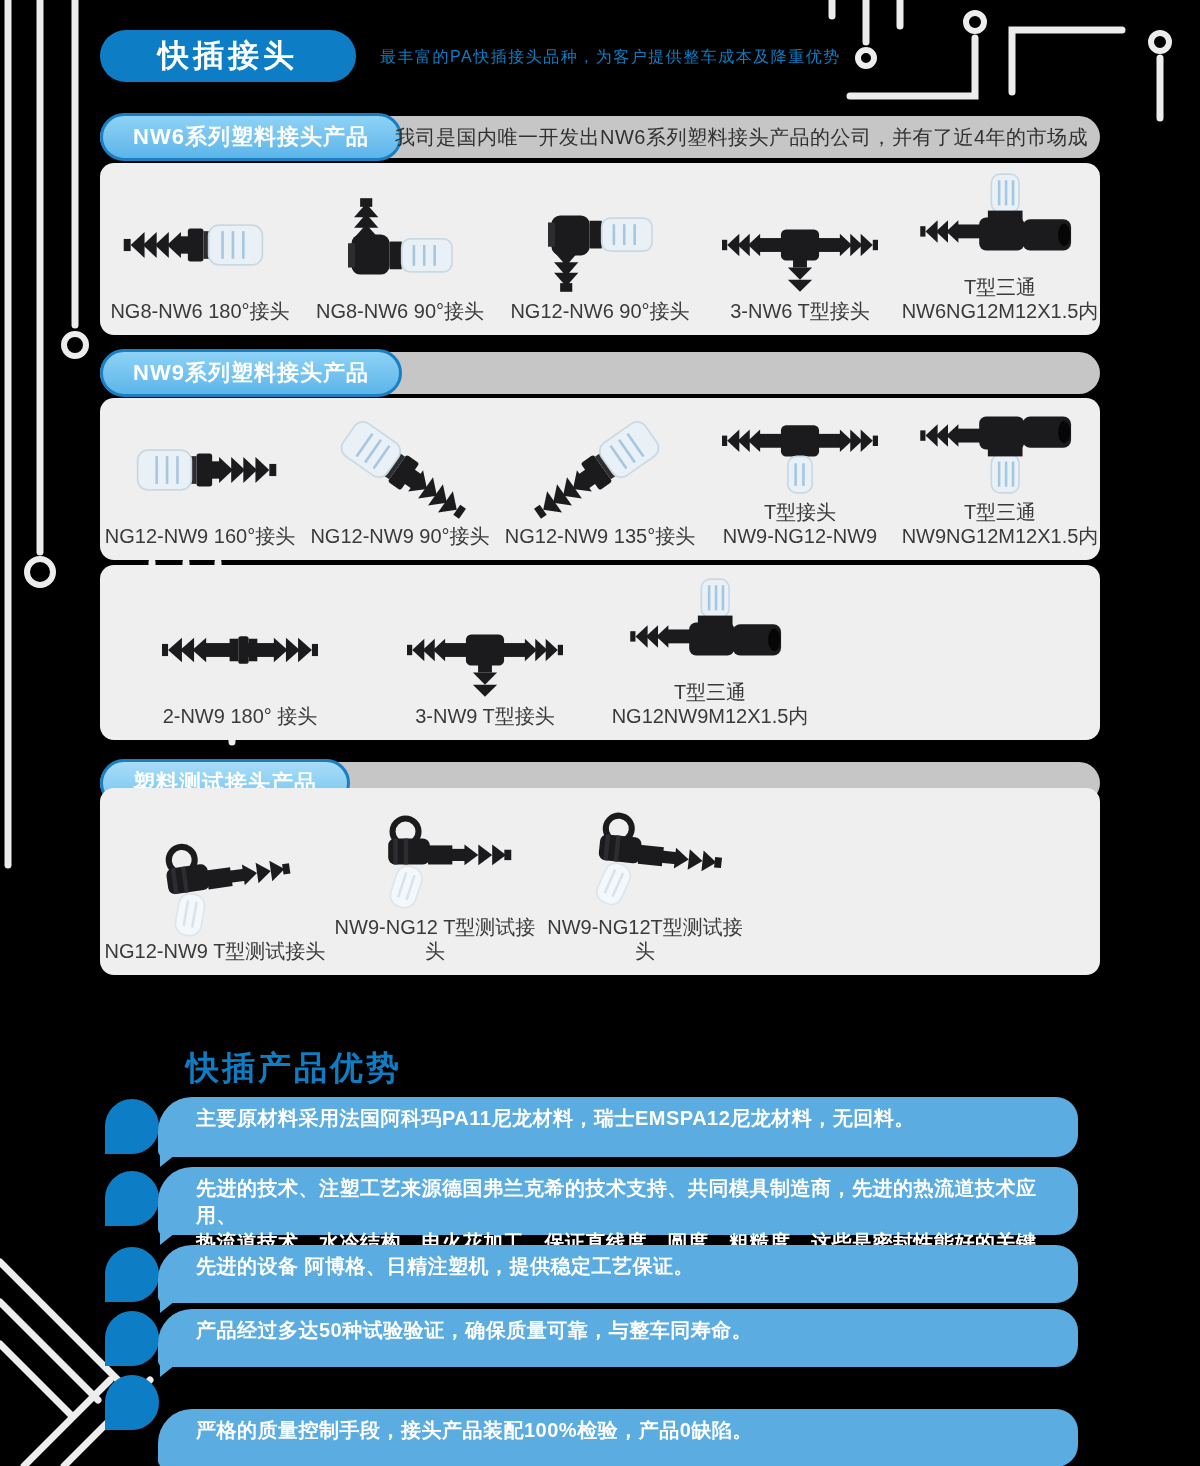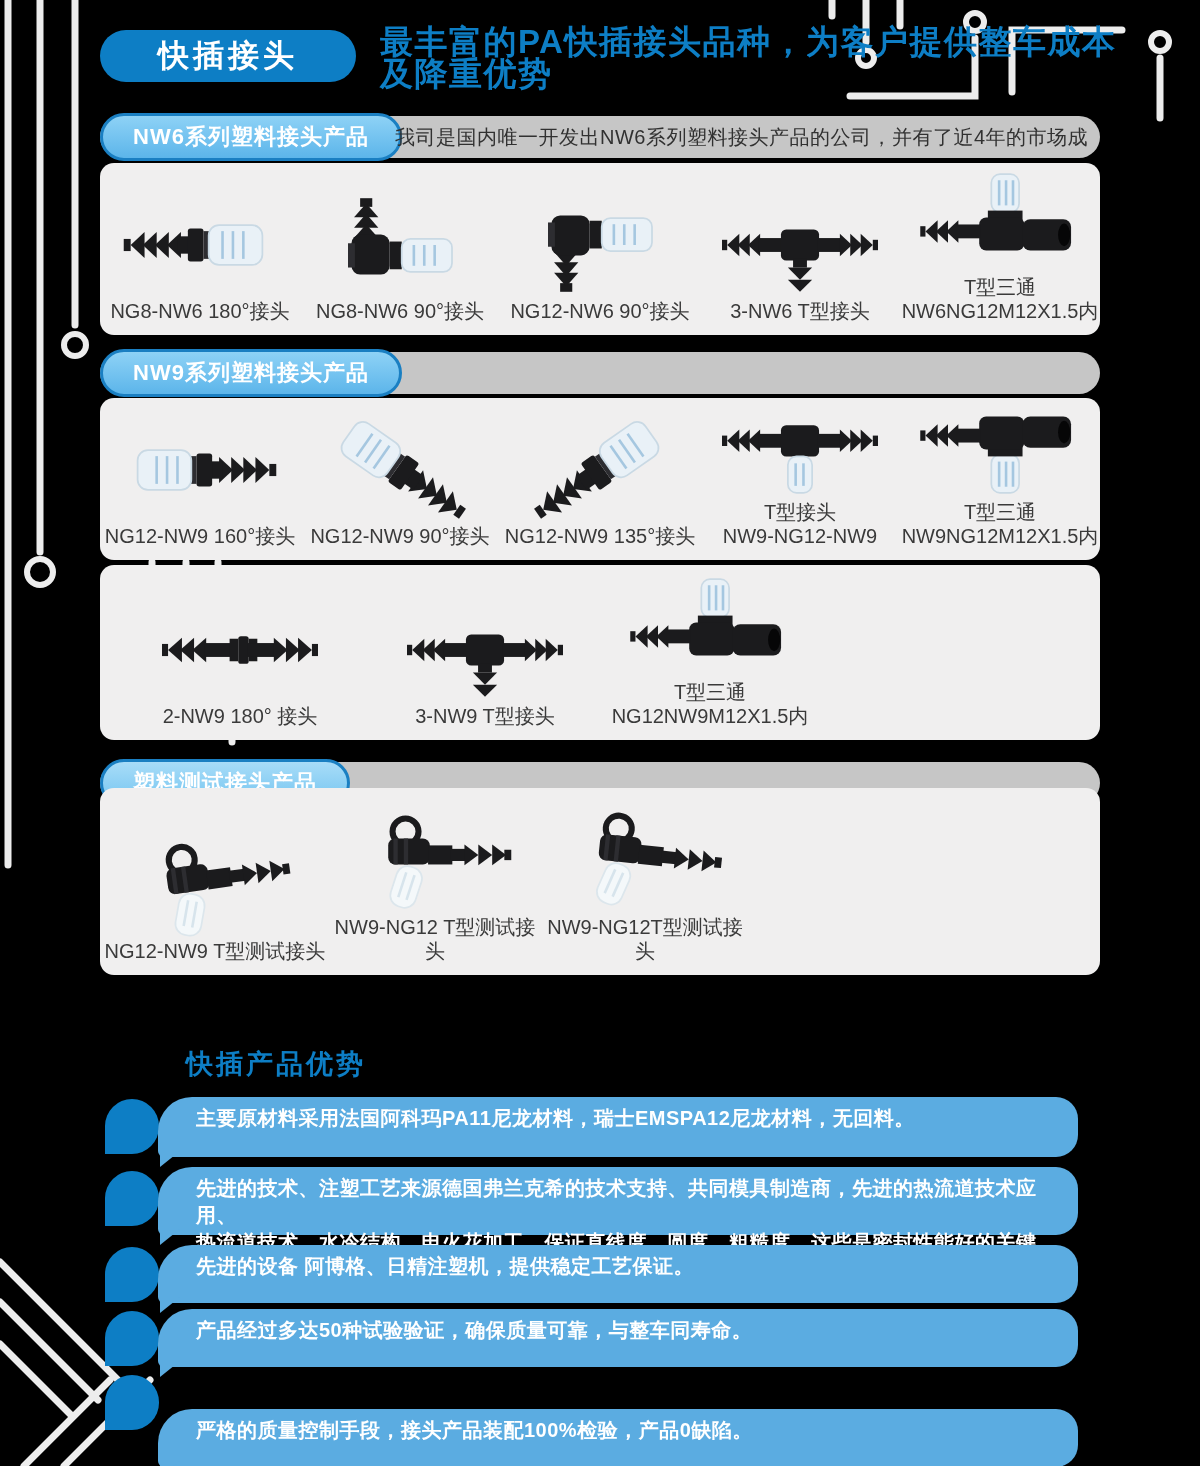--- a/index.html
+++ b/index.html
@@ -4,22 +4,22 @@
 <style>
   html,body{margin:0;padding:0;background:#ffffff;}
   body{font-family:"Liberation Sans","DejaVu Sans",sans-serif;}
   .page{position:relative;width:1200px;height:1466px;background:#000000;overflow:hidden;}
   .bg-circuit{position:absolute;left:0;top:0;width:1200px;height:1466px;pointer-events:none;}
 
   
   .title-pill{position:absolute;left:100px;top:30px;width:256px;height:52px;background:#0d7ec5;
     border-radius:28px;display:flex;align-items:center;justify-content:center;}
   .title-pill span{color:#ffffff;font-size:31px;font-weight:bold;letter-spacing:4px;}
-  .tagline{position:absolute;left:380px;top:26px;width:760px;color:#0d7ec5;font-size:33px;
-    font-weight:bold;letter-spacing:1.5px;line-height:32px;}
+  .tagline{position:absolute;left:380px;top:41px;width:760px;color:#0d7ec5;font-size:16px;
+    font-weight:normal;letter-spacing:1.5px;line-height:32px;}
 
   
   .section-bar{position:absolute;left:100px;width:1000px;height:42px;background:#c6c6c6;border-radius:21px;}
   .section-pill{position:absolute;left:0;top:-3px;height:42px;padding:0 30px;background:linear-gradient(#8ed2f6,#5cb5ea);
     border:3px solid #1a7fc2;border-radius:26px;display:inline-flex;align-items:center;justify-content:center;}
   .section-pill span{color:#ffffff;font-size:22px;font-weight:bold;letter-spacing:1px;}
   .pill-light{background:linear-gradient(#a8dcf8,#74c5f0);}
   .section-bar-text{position:absolute;left:295px;top:0;height:42px;line-height:42px;color:#313131;font-size:20px;letter-spacing:.5px;}
 
   
@@ -30,21 +30,21 @@
   .plabel span{display:block;}
   .cell-5{width:200px;}
   .rot-n35{transform:rotate(-35deg);}
   .rot-p35{transform:rotate(35deg) scaleX(-1);}
   .flip-x{transform:scaleX(-1);}
   .flip-y{transform:scaleY(-1);}
   .rot-n8{transform:rotate(-8deg);}
   .rot-p6{transform:rotate(6deg);}
 
   
-  .adv-title{position:absolute;left:186px;top:1046px;color:#0d7ec5;font-size:27px;font-weight:bold;letter-spacing:3px;}
+  .adv-title{position:absolute;left:186px;top:1046px;color:#0d7ec5;font-size:33px;font-weight:bold;letter-spacing:3px;}
   .banner{position:absolute;left:158px;width:920px;background:#5bace1;border-radius:34px 22px 22px 6px;
     display:flex;align-items:flex-start;}
   .banner:after{content:"";position:absolute;left:2px;bottom:-10px;width:20px;height:16px;background:#5bace1;
     clip-path:polygon(0 100%,0 0,100% 0);}
   .banner .btext{padding:8px 30px 8px 38px;color:#ffffff;font-size:20px;font-weight:bold;line-height:27px;
     letter-spacing:.5px;white-space:pre-line;}
   .drop{position:absolute;left:105px;width:54px;height:55px;background:#0d7ec5;border-radius:30px 30px 30px 0;}
 
   
   .dark{fill:#1b1b1d;}

